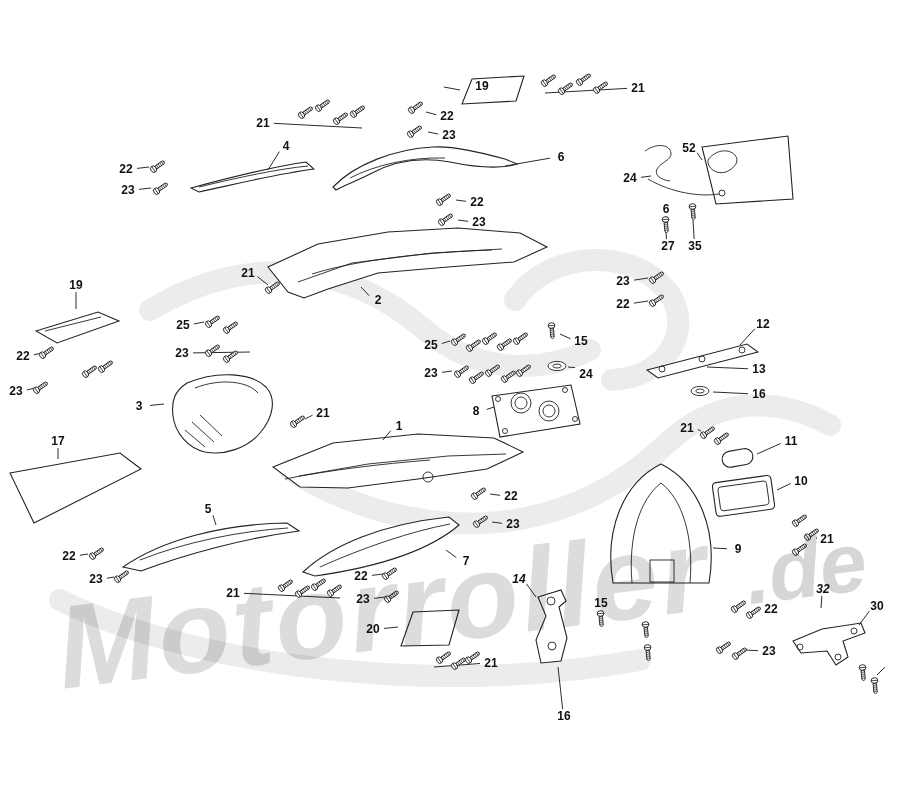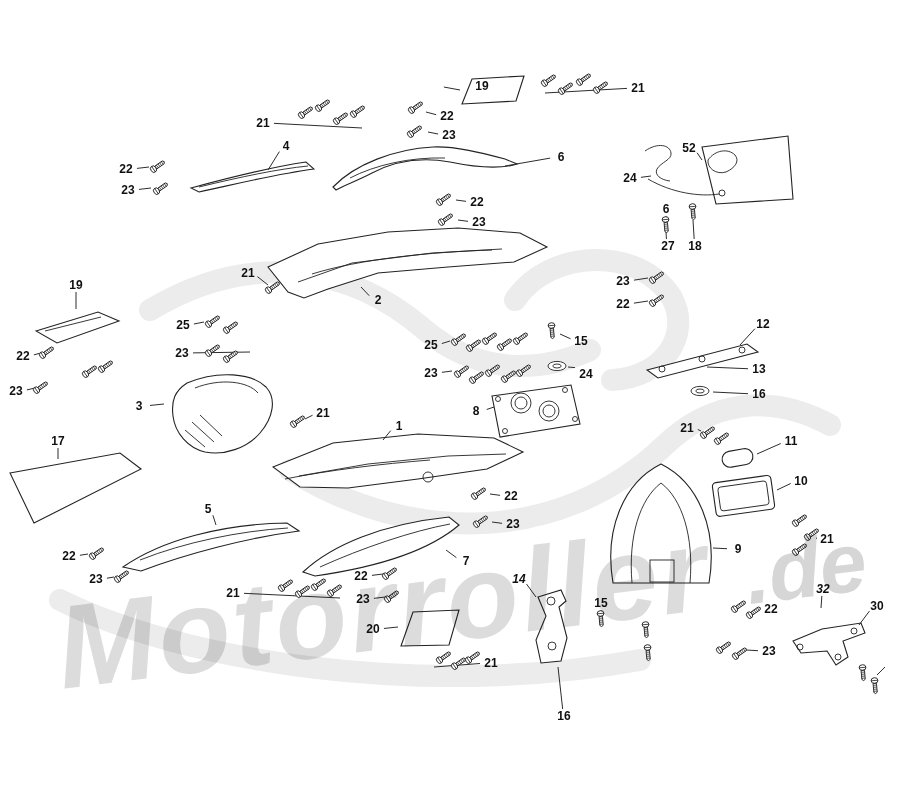--- a/index.html
+++ b/index.html
@@ -299,21 +299,21 @@
       <div class="callout" style="left: 286px; top: 146px;">4</div>
       <div class="callout" style="left: 561px; top: 157px;">6</div>
       <div class="callout" style="left: 689px; top: 148px;">52</div>
       <div class="callout" style="left: 630px; top: 178px;">24</div>
       <div class="callout" style="left: 126px; top: 169px;">22</div>
       <div class="callout" style="left: 128px; top: 190px;">23</div>
       <div class="callout" style="left: 477px; top: 202px;">22</div>
       <div class="callout" style="left: 479px; top: 222px;">23</div>
       <div class="callout" style="left: 666px; top: 209px;">6</div>
       <div class="callout" style="left: 668px; top: 246px;">27</div>
-      <div class="callout" style="left: 695px; top: 246px;">18</div>
+      <div class="callout" style="left: 695px; top: 246px;">35</div>
       <div class="callout" style="left: 623px; top: 281px;">23</div>
       <div class="callout" style="left: 623px; top: 304px;">22</div>
       <div class="callout" style="left: 248px; top: 273px;">21</div>
       <div class="callout" style="left: 378px; top: 300px;">2</div>
       <div class="callout" style="left: 76px; top: 285px;">19</div>
       <div class="callout" style="left: 183px; top: 325px;">25</div>
       <div class="callout" style="left: 182px; top: 353px;">23</div>
       <div class="callout" style="left: 23px; top: 356px;">22</div>
       <div class="callout" style="left: 16px; top: 391px;">23</div>
       <div class="callout" style="left: 431px; top: 345px;">25</div>

